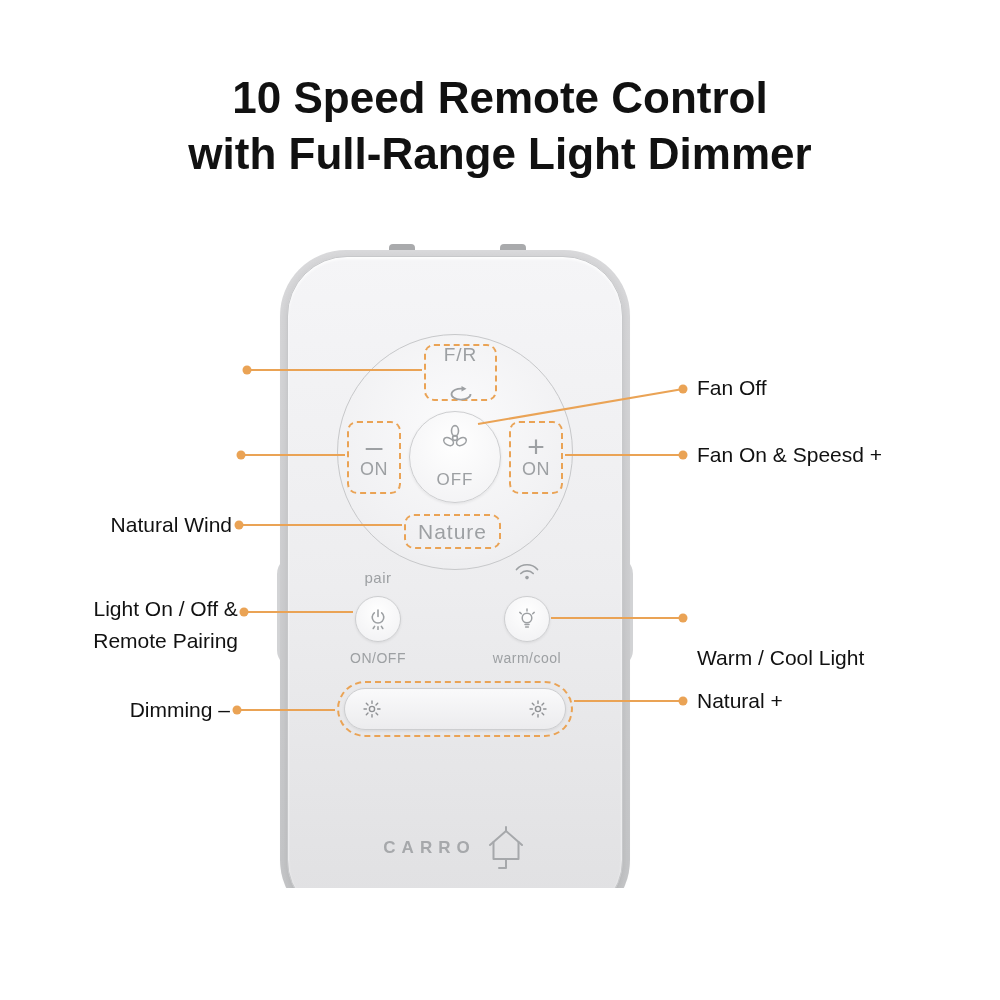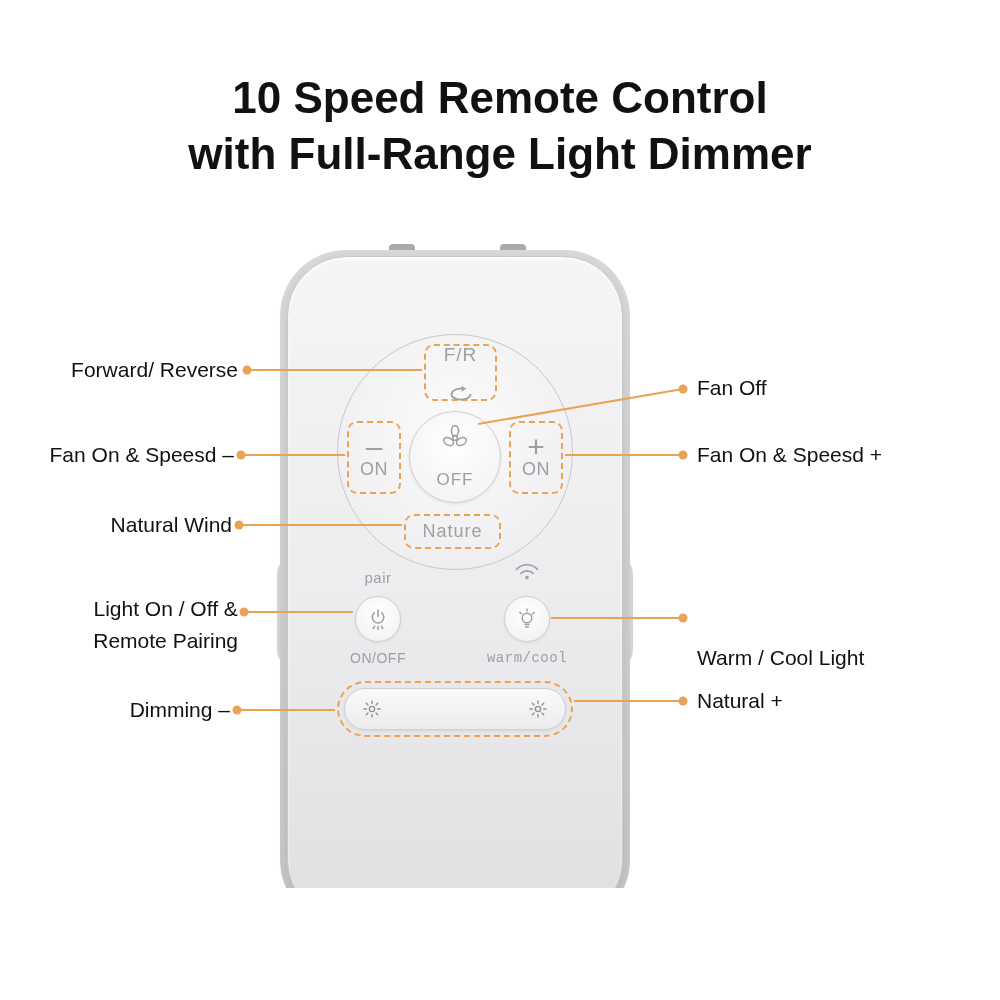--- a/index.html
+++ b/index.html
@@ -42,34 +42,34 @@
   .on-label{font-size:18px;letter-spacing:0.5px;color:var(--remote-text);}
 
   .btn-off{position:absolute;left:409px;top:411px;width:92px;height:92px;border-radius:50%;z-index:4;
            border:1px solid #CDCED0;background:radial-gradient(circle at 50% 35%, #FFFFFF, #F1F1F3);
            box-shadow:0 1px 3px rgba(0,0,0,0.08);
            display:flex;flex-direction:column;align-items:center;justify-content:center;gap:18px;}
   .off-label{font-size:17px;letter-spacing:1px;color:var(--remote-text);}
 
   .btn-nature{position:absolute;left:404px;top:514px;width:97px;height:35px;z-index:4;
               display:flex;align-items:center;justify-content:center;}
-  .nature-label{font-size:18px;letter-spacing:1px;color:var(--remote-text);}
+  .nature-label{font-size:21px;letter-spacing:1px;color:var(--remote-text);}
 
   .pair-top{position:absolute;left:338px;top:569px;width:80px;text-align:center;z-index:4;
             font-size:15px;letter-spacing:0.5px;color:var(--remote-text);}
   .small-btn{position:absolute;top:596px;width:46px;height:46px;border-radius:50%;z-index:4;
              border:1px solid #CDCED0;background:radial-gradient(circle at 50% 35%, #FFFFFF, #F0F0F2);
              box-shadow:0 1px 3px rgba(0,0,0,0.08);
              display:flex;align-items:center;justify-content:center;}
   .btn-pair{left:355px;}
   .btn-warm{left:504px;}
   .sub-label{position:absolute;top:650px;text-align:center;z-index:4;
              font-size:14px;letter-spacing:0.5px;color:var(--remote-text);}
   .pair-sub{left:338px;width:80px;}
-  .warm-sub{left:482px;width:90px;font-family:Liberation Mono, monospace;}
+  .warm-sub{left:482px;width:90px;}
   .wifi-wrap{position:absolute;left:514px;top:562px;z-index:4;color:var(--remote-text);}
 
   .dimmer-dashed{position:absolute;left:337px;top:681px;width:236px;height:56px;border-radius:30px;
                  border:2px dashed var(--accent);z-index:4;}
   .dimmer-pill{position:absolute;left:344px;top:688px;width:222px;height:42px;border-radius:21px;z-index:4;
                border:1px solid #CDCED0;background:linear-gradient(180deg,#FAFAFB,#ECECEE);
                box-shadow:0 1px 3px rgba(0,0,0,0.08);
                display:flex;align-items:center;justify-content:space-between;padding:0 18px;
                color:#8F9194;}
 
@@ -223,20 +223,33 @@
             <line x1="14.6" y1="9" x2="17" y2="9"></line>
           <line x1="3.3" y1="3.3" x2="5" y2="5"></line>
             <line x1="13" y1="13" x2="14.7" y2="14.7"></line>
           <line x1="3.3" y1="14.7" x2="5" y2="13"></line>
             <line x1="13" y1="5" x2="14.7" y2="3.3"></line>
         </g>
       </svg>
     </span>
   </div>
 
+  <div class="brand-row">
+    <span class="brand-text">CARRO</span>
+    <span>
+      <svg class="icon-svg" width="42" height="46" viewBox="0 0 42 46">
+        <g fill="none" stroke="currentColor" stroke-width="2" stroke-linecap="round" stroke-linejoin="round">
+          <path d="M21 6 V2"></path>
+          <path d="M5 20 L21 6 L37 20"></path>
+          <path d="M8.5 17 V34 H33.5 V17"></path>
+          <path d="M21 34 V43 H14"></path>
+        </g>
+      </svg>
+    </span>
+  </div>
 
   <div class="slot" style="left:372px;"></div>
   <div class="slot" style="left:496px;"></div>
 
   <svg class="leader-svg">
     <g>
       <line class="leader-line" x1="247" y1="370" x2="422" y2="370"></line>
         <circle class="leader-dot" cx="247" cy="370" r="4.5"></circle>
     </g>
     <g>
@@ -266,22 +279,20 @@
     <g>
       <line class="leader-line" x1="551" y1="618" x2="683" y2="618"></line>
         <circle class="leader-dot" cx="683" cy="618" r="4.5"></circle>
     </g>
     <g>
       <line class="leader-line" x1="574" y1="701" x2="683" y2="701"></line>
         <circle class="leader-dot" cx="683" cy="701" r="4.5"></circle>
     </g>
   </svg>
 
-  <div class="callout co-fr">Forward/ Reverse</div>
-  <div class="callout co-fanminus">Fan On &amp; Speesd –</div>
   <div class="callout co-nature">Natural Wind</div>
   <div class="callout co-pair two-line">
     <span>Light On / Off &amp;</span><br>
     <span>Remote Pairing</span>
   </div>
   <div class="callout co-dimminus">Dimming –</div>
 
   <div class="callout co-fanoff">Fan Off</div>
   <div class="callout co-fanplus">Fan On &amp; Speesd +</div>
   <div class="callout co-warm">Warm / Cool Light</div>

